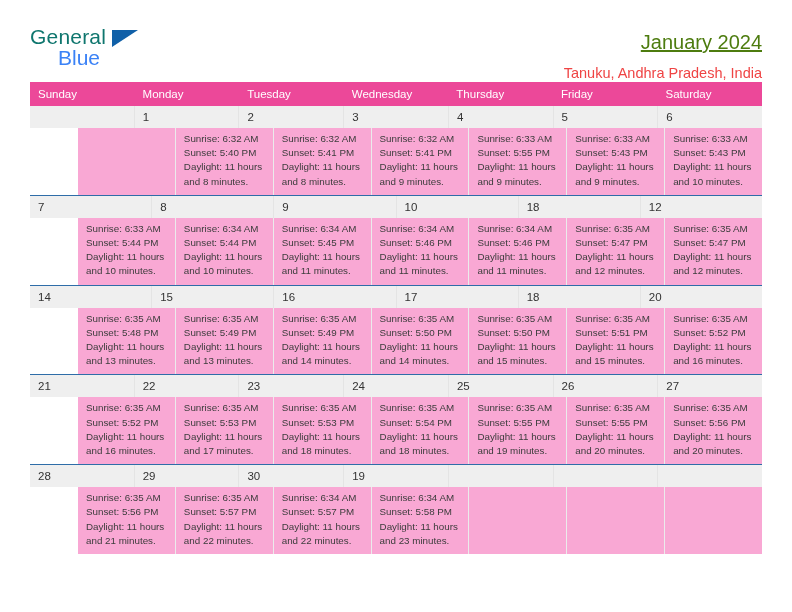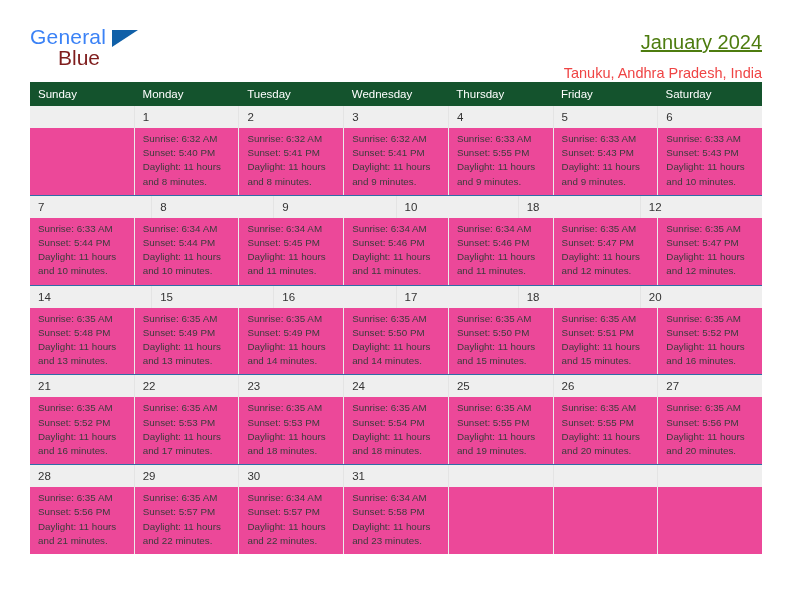--- a/index.html
+++ b/index.html
@@ -24,29 +24,29 @@
     display: flex;
     align-items: flex-start;
     justify-content: space-between;
     height: 74px;
     padding-top: 26px;
   }
 
   .logo { position: relative; width: 130px; height: 48px; }
   .logo-general {
     font-size: 21px;
-    color: #3b82f6;
+    color: #0f766e;
     letter-spacing: .2px;
     line-height: 22px;
     font-family: "Liberation Sans", sans-serif;
     margin-top: 46px;
   }
   .logo-blue {
     font-size: 21px;
-    color: #7f1d1d;
+    color: #3b82f6;
     line-height: 22px;
     padding-left: 28px;
     display: block;
     margin-top: -1px;
   }
   .logo-tri {
     position: absolute;
     left: 82px;
     top: 4px;
     width: 0; height: 0;
@@ -65,21 +65,21 @@
   .cal-sub {
     font-size: 14.5px;
     color: #ef4444;
     line-height: 20px;
     margin-top: 5px;
   }
 
   
   .calendar { width: 732px; margin-top: 8px; }
 
-  .weekdays { display: flex; background: #14532d; align-items: center; }
+  .weekdays { display: flex; background: #ec4899; align-items: center; }
   .weekday {
     flex: 1 1 0;
     color: #ffffff;
     font-size: 11.5px;
     padding: 5px 0 5px 8px;
     line-height: 14px;
   }
 
   .week { border-top: 1.3px solid #2e6da8; }
   .week.first { border-top: none; }
@@ -88,21 +88,21 @@
   .daynum {
     flex: 1 1 0;
     font-size: 11.5px;
     color: #333333;
     padding: 4px 0 4px 8px;
     line-height: 14px;
     border-left: 1px solid #e4e4e4;
   }
   .daynum:first-child { border-left: none; }
 
-  .dayinfos { display: flex; background: #ec4899; min-height: 64px; }
+  .dayinfos { display: flex; background: #f9a8d4; min-height: 64px; margin-left: 48px; }
   .dayinfo {
     flex: 1 1 0;
     padding: 4px 6px 6px 8px;
     border-left: 1px solid #ebebeb;
   }
   .dayinfo:first-child { border-left: none; }
   .dayinfo .line {
     font-size: 9.8px;
     color: #3c3c3c;
     line-height: 14.2px;
@@ -348,21 +348,21 @@
               <div class="line">Daylight: 11 hours</div>
               <div class="line">and 20 minutes.</div>
             </div>
           </div>
         </div>
         <div class="week">
           <div class="daynums">
             <div class="daynum">28</div>
             <div class="daynum">29</div>
             <div class="daynum">30</div>
-            <div class="daynum">31</div>
+            <div class="daynum">19</div>
             <div class="daynum"></div>
             <div class="daynum"></div>
             <div class="daynum"></div>
           </div>
           <div class="dayinfos">
             <div class="dayinfo">
               <div class="line">Sunrise: 6:35 AM</div>
               <div class="line">Sunset: 5:56 PM</div>
               <div class="line">Daylight: 11 hours</div>
               <div class="line">and 21 minutes.</div>

